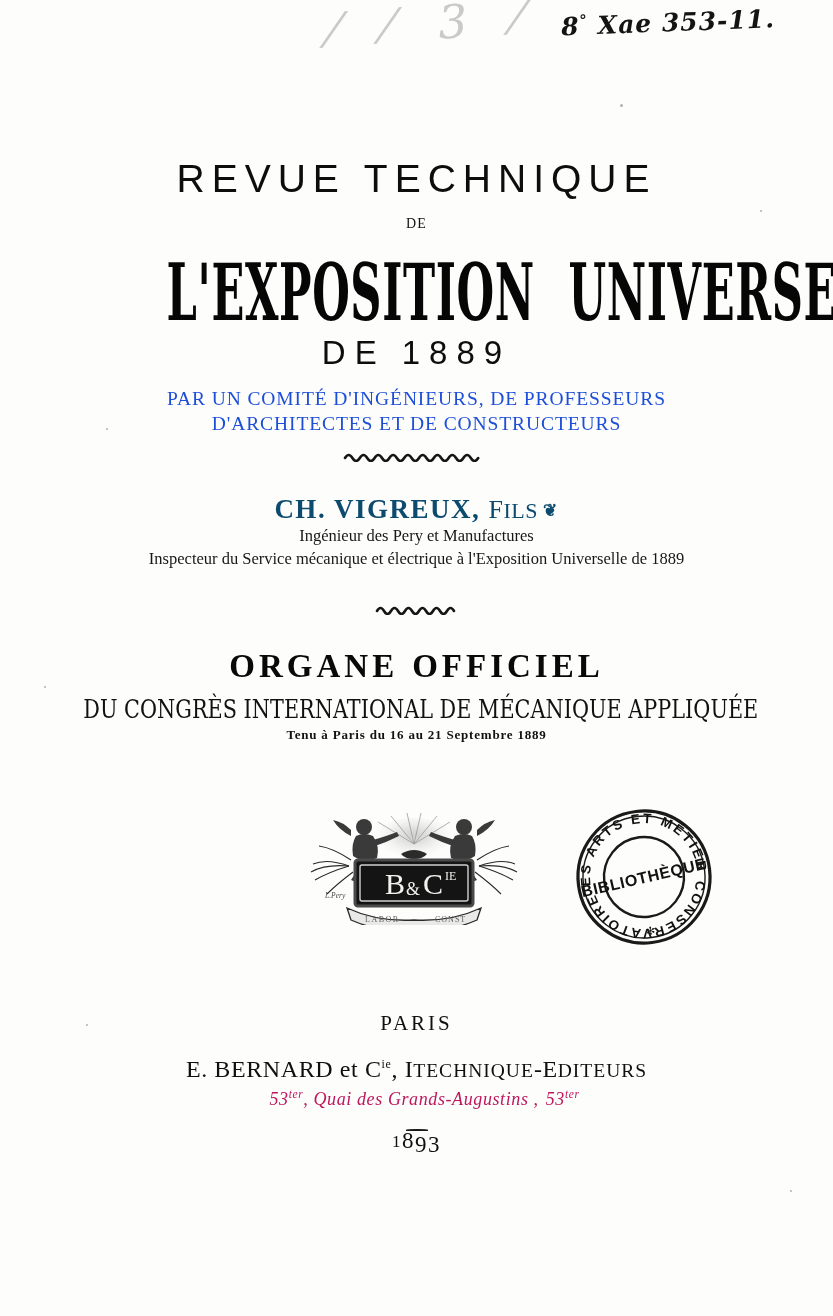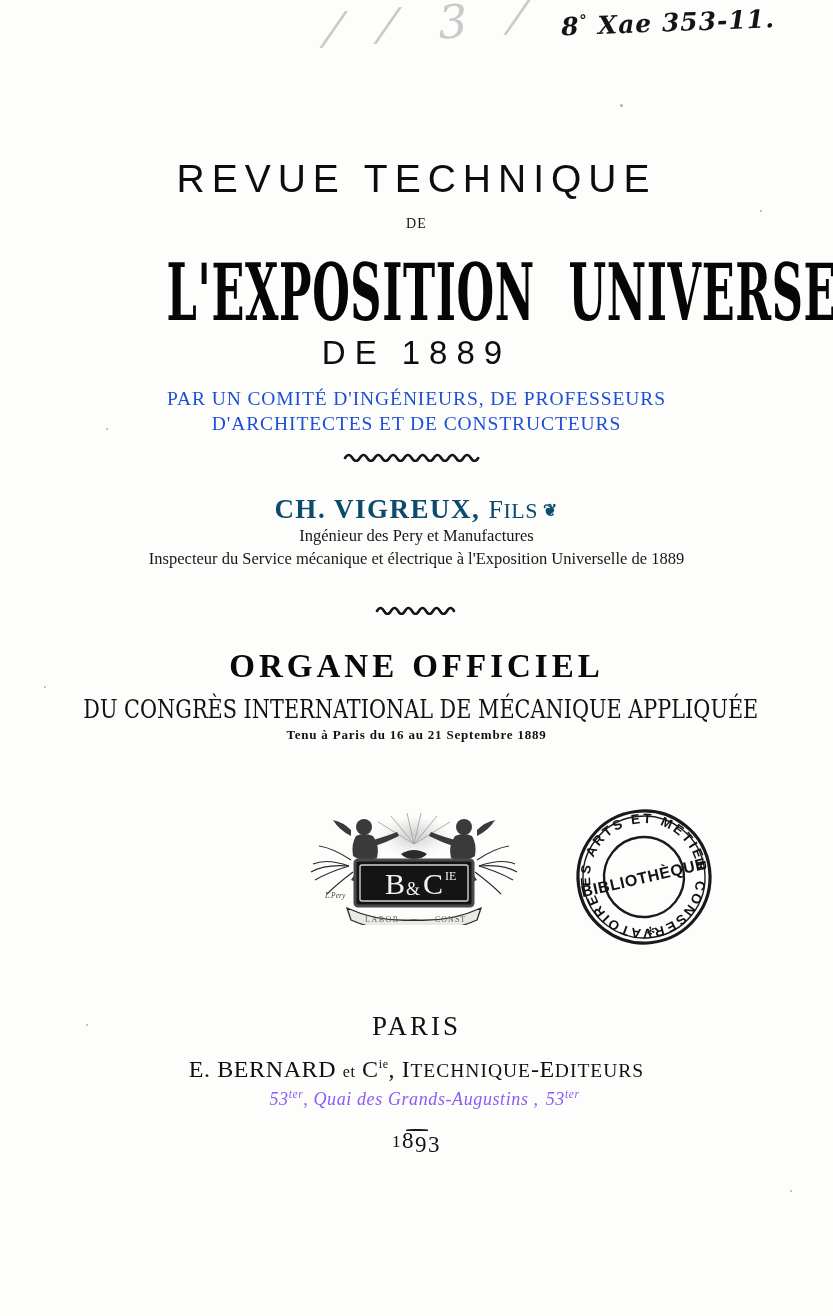--- a/index.html
+++ b/index.html
@@ -199,43 +199,43 @@
     left: 565px;
     top: 8px;
     width: 158px;
     height: 148px;
   }
 
   
   .paris {
     top: 1011px;
     font-family: "Liberation Serif", serif;
-    font-size: 27px;
+    font-size: 21px;
     letter-spacing: 3px;
     color: #101010;
   }
   .publisher {
     top: 1056px;
     font-family: "Liberation Serif", serif;
     font-size: 24px;
     letter-spacing: .6px;
     color: #101010;
     white-space: nowrap;
   }
   .publisher .sc { font-size: 19.5px; letter-spacing: 1px; }
   .publisher .sup { font-size: 12px; vertical-align: super; }
-  .publisher .lower { font-size: 16px; }
+  .publisher .lower { font-size: 24px; }
 
   .address {
     top: 1088px;
     font-family: "Liberation Serif", serif;
     font-style: italic;
     font-size: 18px;
     letter-spacing: .6px;
-    color: #8b5cf6;
+    color: #be185d;
     white-space: nowrap;
     margin-left: 16px;
   }
   .address .sup { font-size: 11.5px; vertical-align: super; font-style: italic; }
   .address .sp { display: inline-block; width: 7px; }
 
   .tiny-rule {
     position: absolute;
     top: 1117px;
     left: 0; right: 0;

